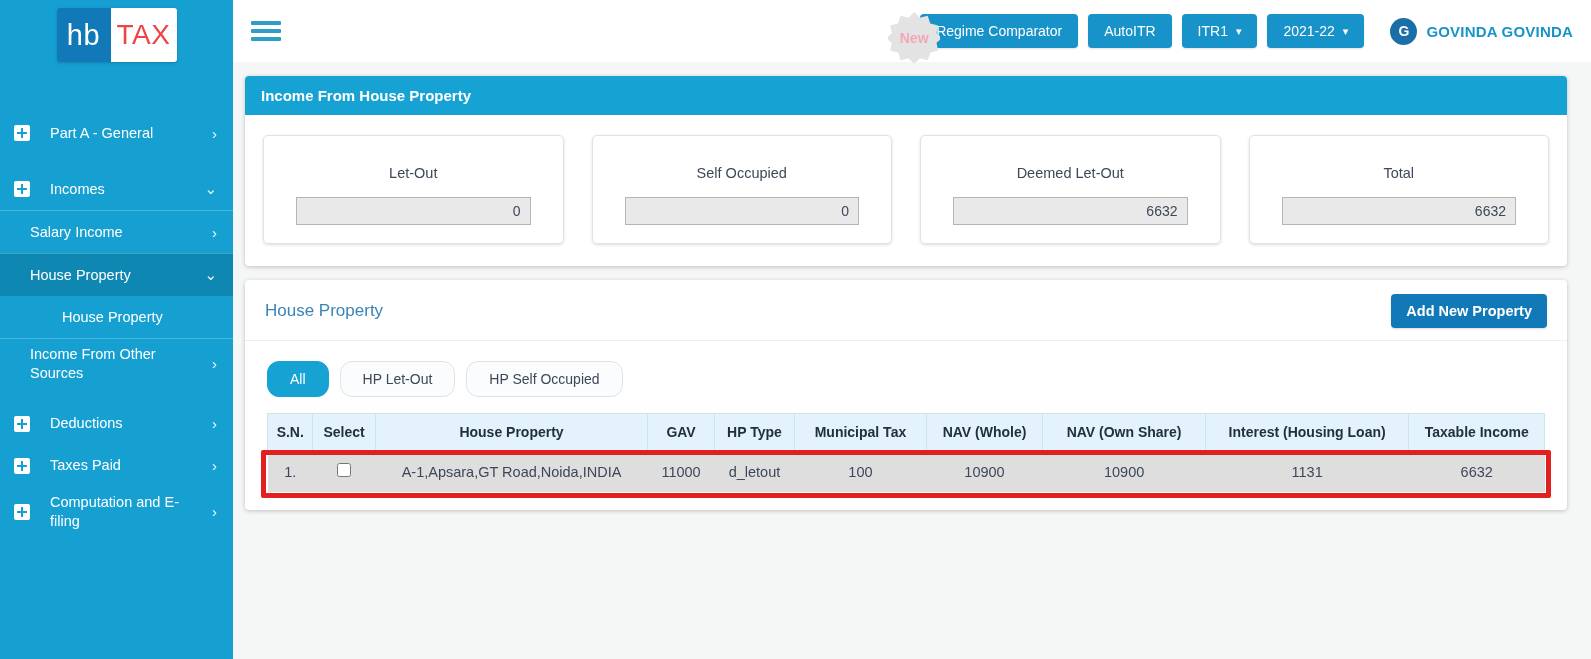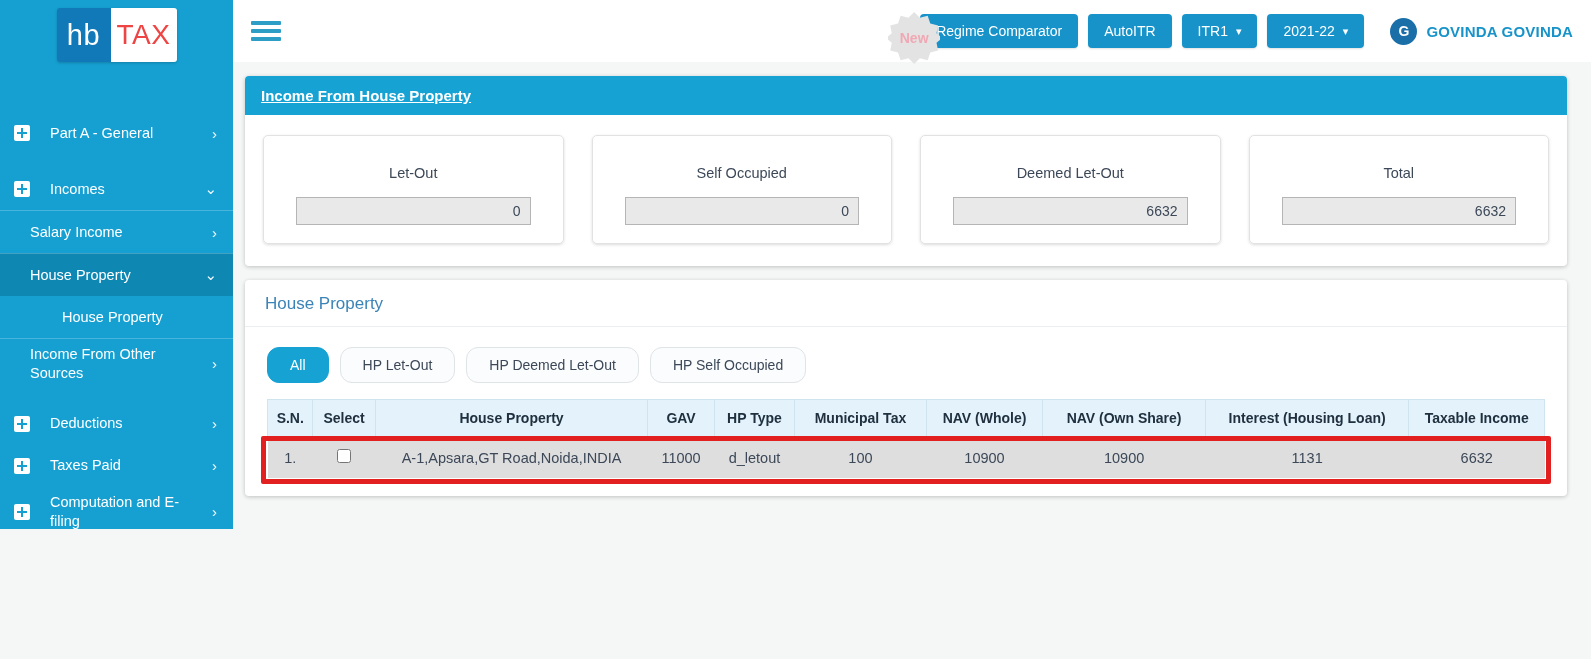--- a/index.html
+++ b/index.html
@@ -10,21 +10,21 @@
     background: #f5f7f7;
     font-family: "Liberation Sans", sans-serif;
   }
   #app { position: relative; width: 1591px; height: 659px; display: flex; }
 
   
   .sidebar {
     width: 233px;
     flex: 0 0 233px;
     background: #16a0d2;
-    height: 529px;
+    height: 659px;
     overflow: hidden;
     position: relative;
   }
   .logo-wrap {
     height: 70px;
     display: flex; align-items: center; justify-content: center;
   }
   .logo {
     display: flex; height: 54px; width: 120px;
     border-radius: 3px; overflow: hidden;
@@ -154,21 +154,20 @@
     background: #ffffff;
     border-radius: 4px;
     box-shadow: 0 1px 4px rgba(0,0,0,.22);
     margin-bottom: 14px;
   }
   .card-head {
     background: #17a2d4; color: #ffffff;
     font-size: 15px; font-weight: 700;
     padding: 11px 16px;
     border-radius: 4px 4px 0 0;
-    text-decoration: underline;
   }
   .summary-row {
     display: flex; gap: 28px;
     padding: 20px 18px 22px 18px;
   }
   .sum-card {
     flex: 1 1 0;
     border: 1px solid #e2e2e2;
     border-radius: 5px;
     box-shadow: 0 1px 3px rgba(0,0,0,.14);
@@ -387,28 +386,28 @@
           </div>
 
         </div>
       </div>
 
       <div class="card">
 
         <div class="hp-head">
           <div class="hp-title">House Property</div>
           <div class="hp-head-spacer"></div>
+          <button class="btn-add">Add New Property</button>
         </div>
 
         <div class="table-zone">
 
           <div class="filters">
             <button class="filter-btn active">All</button>
             <button class="filter-btn">HP Let-Out</button>
-            <button class="filter-btn">HP Deemed Let-Out</button>
             <button class="filter-btn">HP Self Occupied</button>
           </div>
 
           <div class="tbl-wrap">
             <table class="hp">
               <colgroup>
                 <col style="width:44px">
                   <col style="width:60px">
                   <col style="width:264px">
                 <col style="width:64px">

